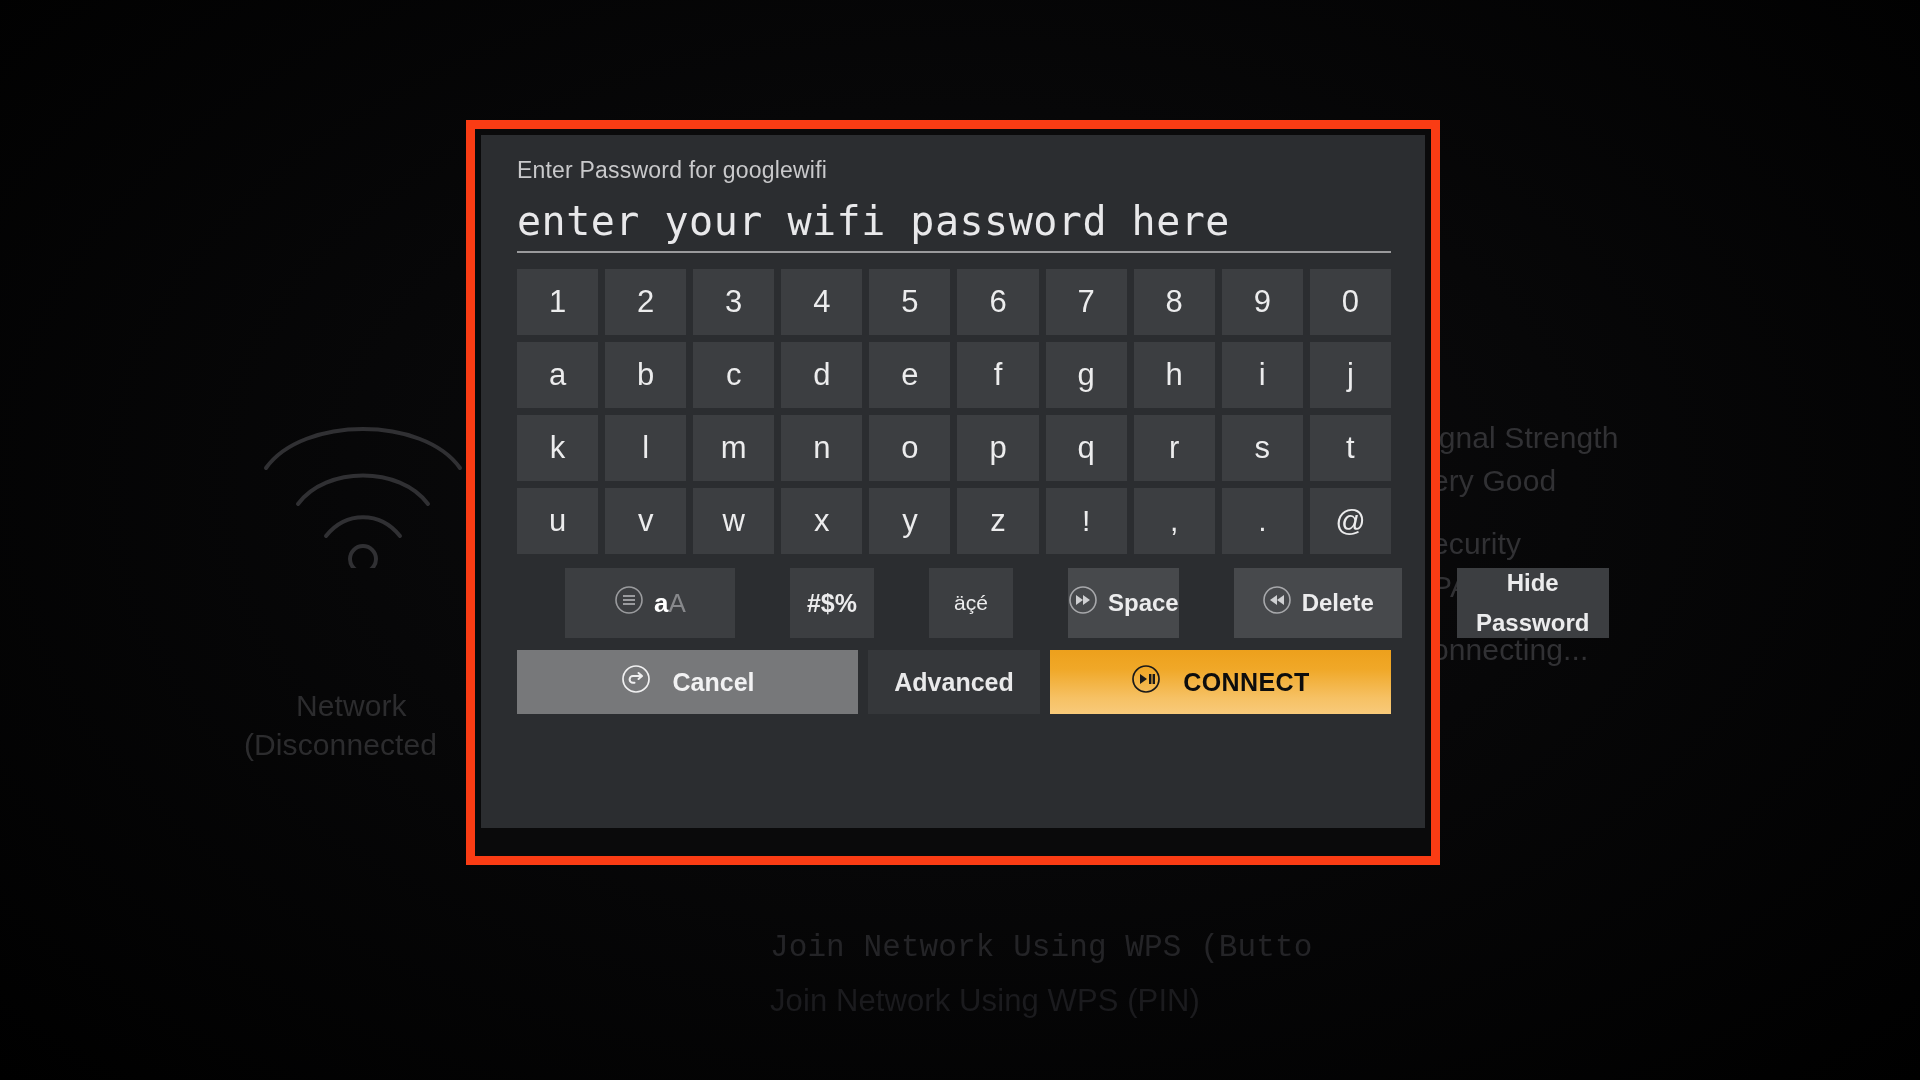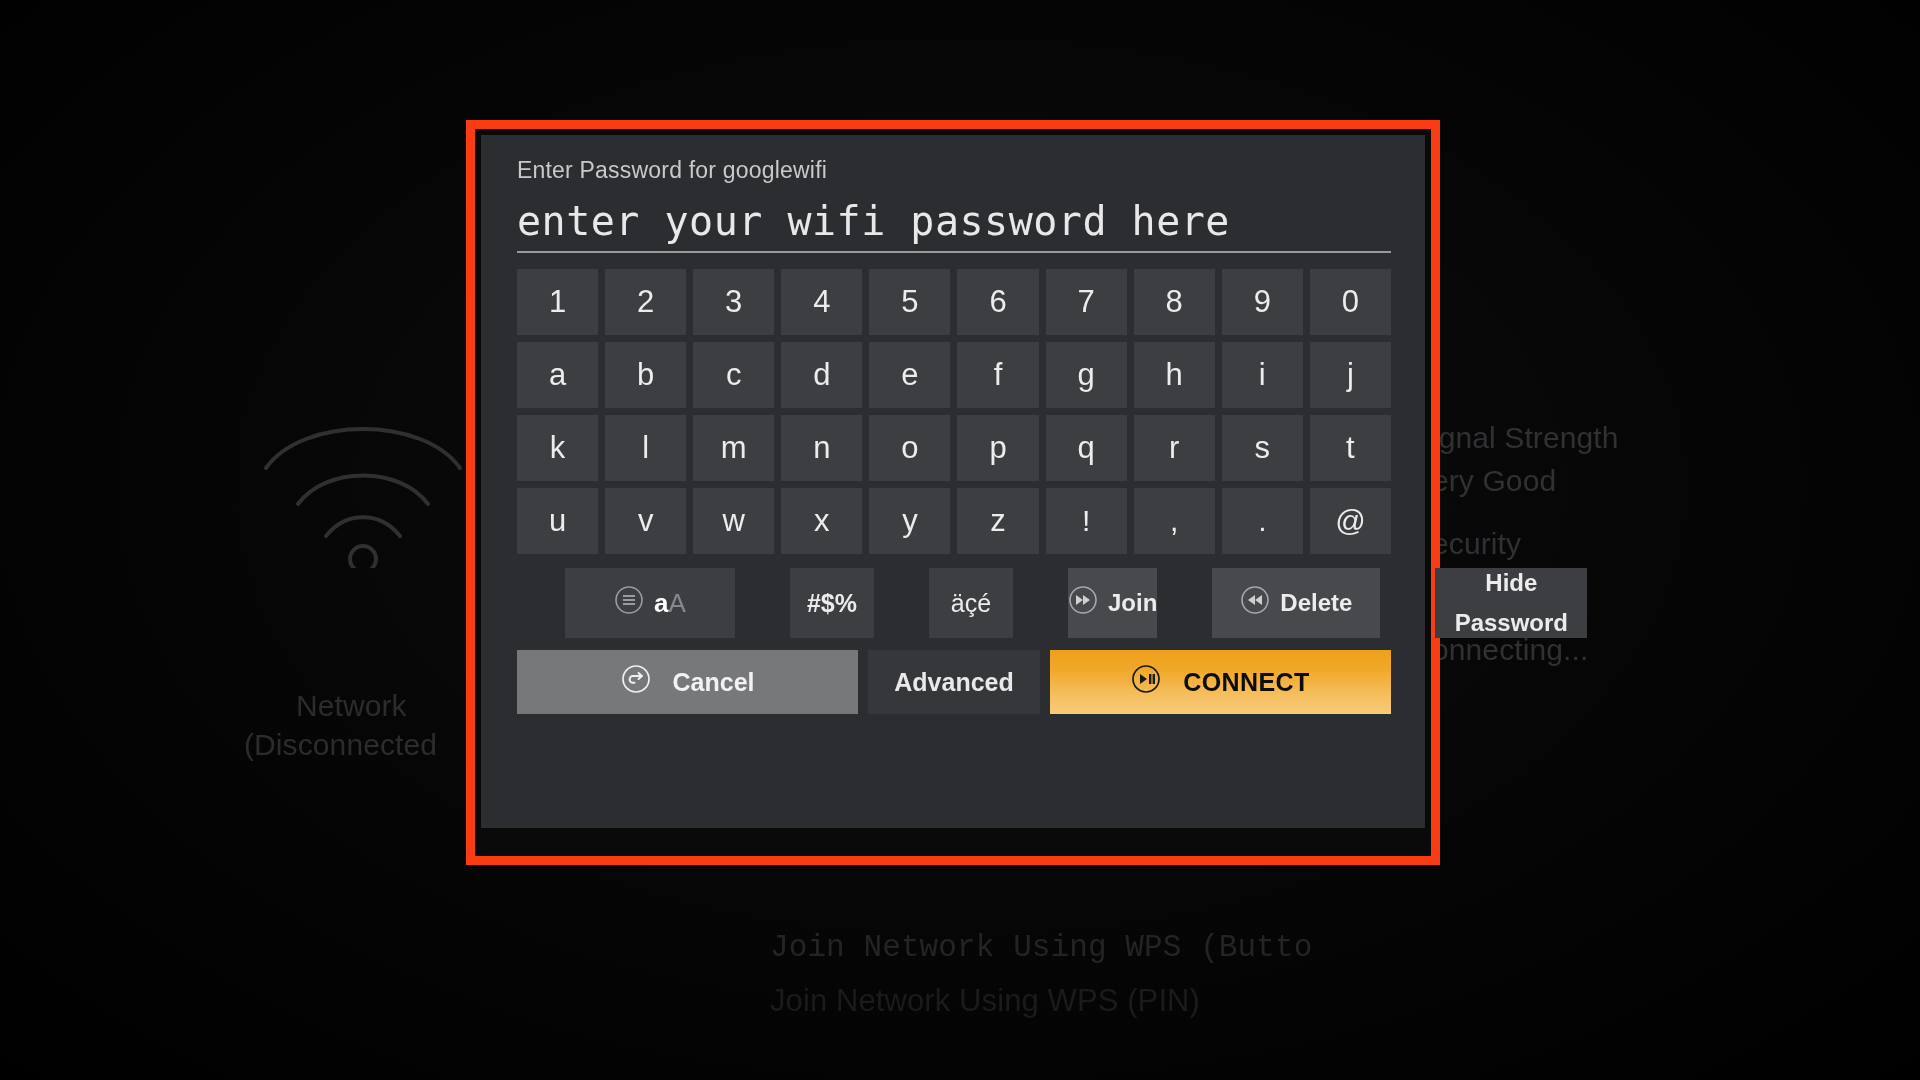--- a/index.html
+++ b/index.html
@@ -144,21 +144,21 @@
     justify-content: center;
     gap: 10px;
     font-size: 24px;
     font-weight: 700;
     box-sizing: border-box;
     user-select: none;
     margin-left: 48px;
   }
   #fkey-case     { flex: 0 0 170px; }
   #fkey-symbols  { flex: 0 0 84px; font-weight: 700; font-size: 25px;}
-  #fkey-accents  { flex: 0 0 84px; font-weight: 400; font-size: 25px;}
+  #fkey-accents  { flex: 0 0 84px; font-weight: 400; font-size: 21px;}
   #fkey-space    { flex: 1 1 auto; background: #47494c; }
   #fkey-delete   { flex: 0 0 168px; background: #47494c; }
   #fkey-hide     { flex: 0 0 152px; flex-direction: column; gap: 12px; line-height: 1.18; font-weight: 700;}
 
   .case-a { color: #ffffff; font-weight: 700; font-size: 26px;}
   .case-A { color: #87888b; font-weight: 400; font-size: 26px;}
 
   .circ-icon { display: inline-block; vertical-align: middle; }
 
   
@@ -305,21 +305,21 @@
         <div class="fkey" id="fkey-accents">äçé</div>
 
         <div class="fkey" id="fkey-space">
           <span class="circ-icon">
             <svg width="30" height="30" viewBox="0 0 30 30" fill="none" stroke="#a7a8ab" stroke-width="1.6">
               <circle cx="15" cy="15" r="13"></circle>
               <polygon points="8,10 15,15 8,20" fill="#cfd0d2" stroke="none"></polygon>
               <polygon points="15,10 22,15 15,20" fill="#cfd0d2" stroke="none"></polygon>
             </svg>
           </span>
-          <span>Join</span>
+          <span>Space</span>
         </div>
 
         <div class="fkey" id="fkey-delete">
           <span class="circ-icon">
             <svg width="30" height="30" viewBox="0 0 30 30" fill="none" stroke="#a7a8ab" stroke-width="1.6">
               <circle cx="15" cy="15" r="13"></circle>
               <polygon points="22,10 15,15 22,20" fill="#cfd0d2" stroke="none"></polygon>
               <polygon points="15,10 8,15 15,20" fill="#cfd0d2" stroke="none"></polygon>
             </svg>
           </span>

